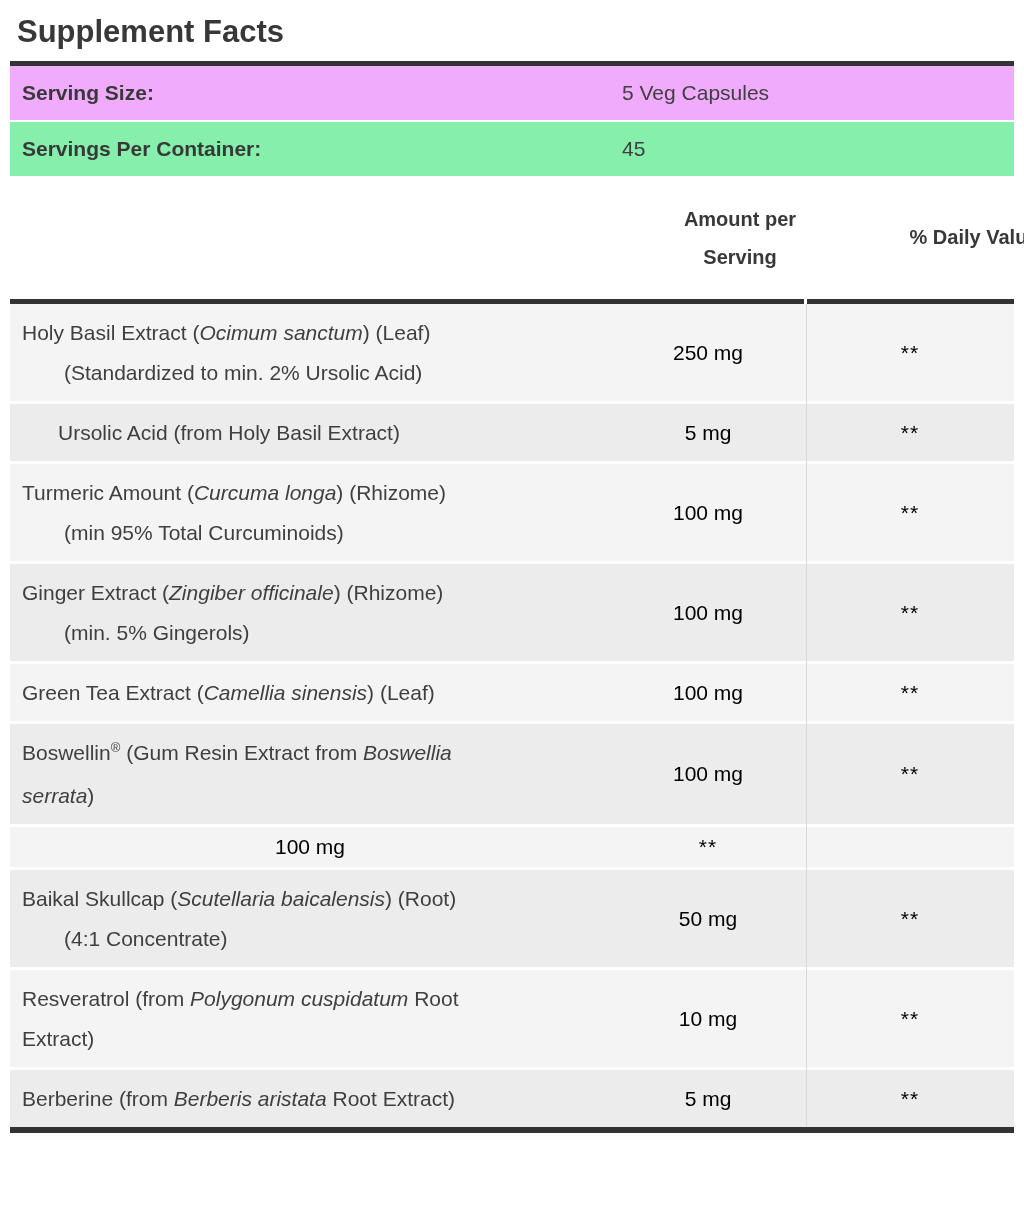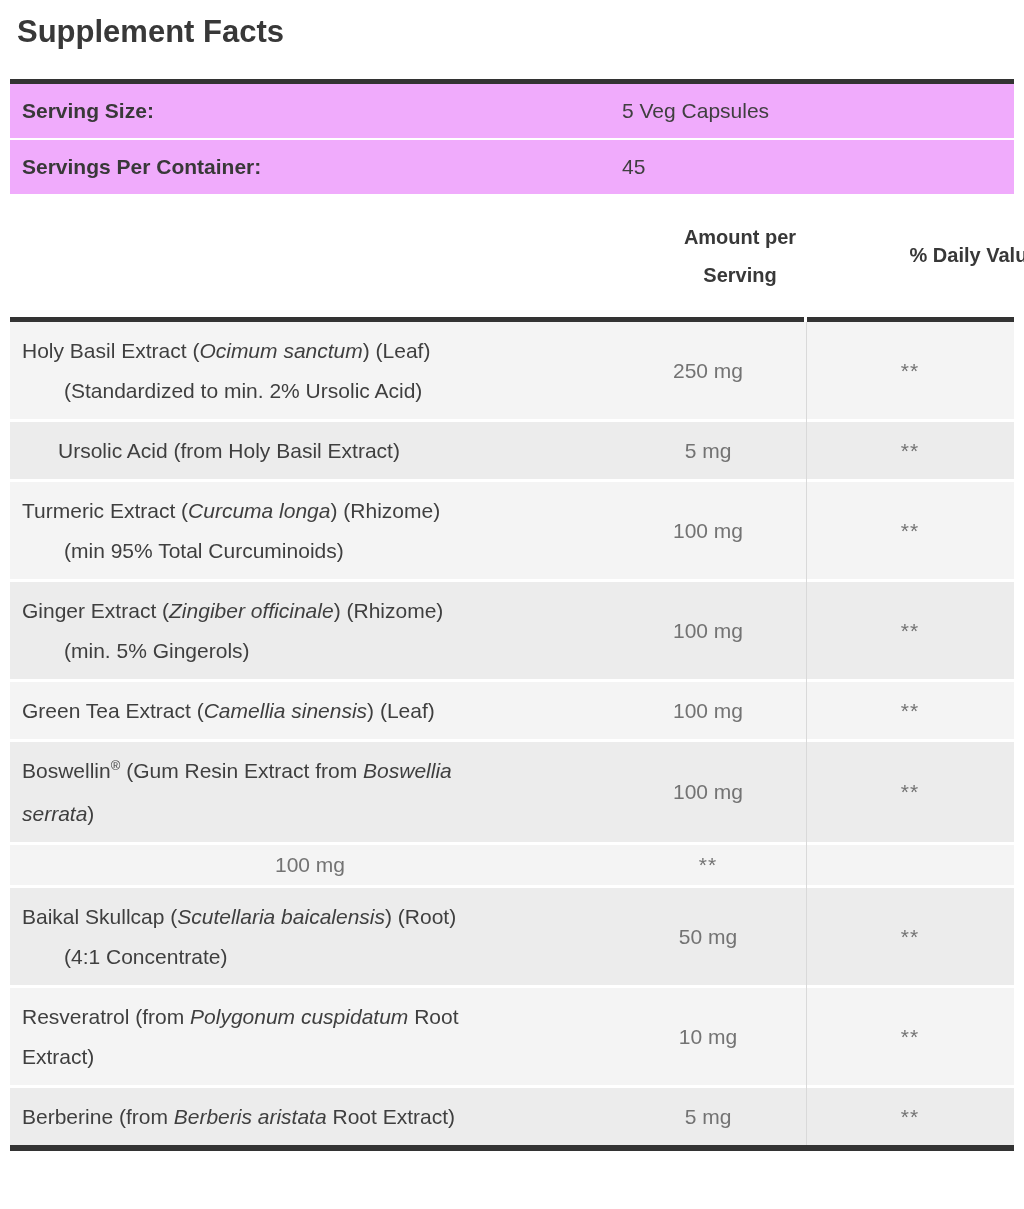--- a/index.html
+++ b/index.html
@@ -12,36 +12,36 @@
     overflow: hidden;
   }
   .panel { margin-left: 10px; width: 1004px; }
 
   .title {
     font-size: 31px;
     line-height: 36px;
     font-weight: 700;
     color: #383838;
     padding: 14px 0 0 7px;
-    height: 79px;
+    height: 61px;
   }
 
   .bar { height: 5px; background: #333333; }
   .bar-bottom { height: 6px; background: #333333; }
 
   
   .srow {
     display: grid;
     grid-template-columns: 612px 1fr;
     align-items: center;
     height: 54px;
     font-size: 21px;
   }
   .srow.light { background: #f0abfc; }
-  .srow.dark  { background: #f0abfc; margin-top: 2px; }
+  .srow.dark  { background: #86efac; margin-top: 2px; }
   .srow .label { font-weight: 700; color: #383838; padding-left: 12px; }
   .srow .value { color: #3f3f3f; }
 
   
   .thead {
     display: grid;
     grid-template-columns: 600px 196px 208px;
     align-items: center;
     height: 123px;
     font-weight: 700;
@@ -76,21 +76,21 @@
   }
   .irow:first-child { margin-top: 0; }
   .irow.light { background: #f4f4f4; }
   .irow.dark  { background: #ececec; }
   .irow .name { padding: 9px 8px 8px 12px; color: #3f3f3f; }
   .irow .name.row-indent { padding-left: 48px; }
   .irow .amount, .irow .dv {
     display: flex;
     align-items: center;
     justify-content: center;
-    color: #737373;
+    color: #000000;
   }
   .irow .dv { letter-spacing: 1px; }
   .it { font-style: italic; }
   .sup { font-size: 13px; position: relative; top: -8px; }
   .subline { padding-left: 42px; }
 
   .footnote {
     font-size: 21px;
     line-height: 26px;
     color: #3f3f3f;
@@ -134,21 +134,21 @@
         <div class="name"><span>Holy Basil Extract (</span><span class="it">Ocimum sanctum</span><span>) (Leaf)</span><br><span class="subline">(Standardized to min. 2% Ursolic Acid)</span></div>
         <div class="amount">250 mg</div>
         <div class="dv">**</div>
       </div>
       <div class="irow dark">
         <div class="name row-indent"><span>Ursolic Acid (from Holy Basil Extract)</span></div>
         <div class="amount">5 mg</div>
         <div class="dv">**</div>
       </div>
       <div class="irow light">
-        <div class="name"><span>Turmeric Extract (</span><span class="it">Curcuma longa</span><span>) (Rhizome)</span><br><span class="subline">(min 95% Total Curcuminoids)</span></div>
+        <div class="name"><span>Turmeric Amount (</span><span class="it">Curcuma longa</span><span>) (Rhizome)</span><br><span class="subline">(min 95% Total Curcuminoids)</span></div>
         <div class="amount">100 mg</div>
         <div class="dv">**</div>
       </div>
       <div class="irow dark">
         <div class="name"><span>Ginger Extract (</span><span class="it">Zingiber officinale</span><span>) (Rhizome)</span><br><span class="subline">(min. 5% Gingerols)</span></div>
         <div class="amount">100 mg</div>
         <div class="dv">**</div>
       </div>
       <div class="irow light">
         <div class="name"><span>Green Tea Extract (</span><span class="it">Camellia sinensis</span><span>) (Leaf)</span></div>

